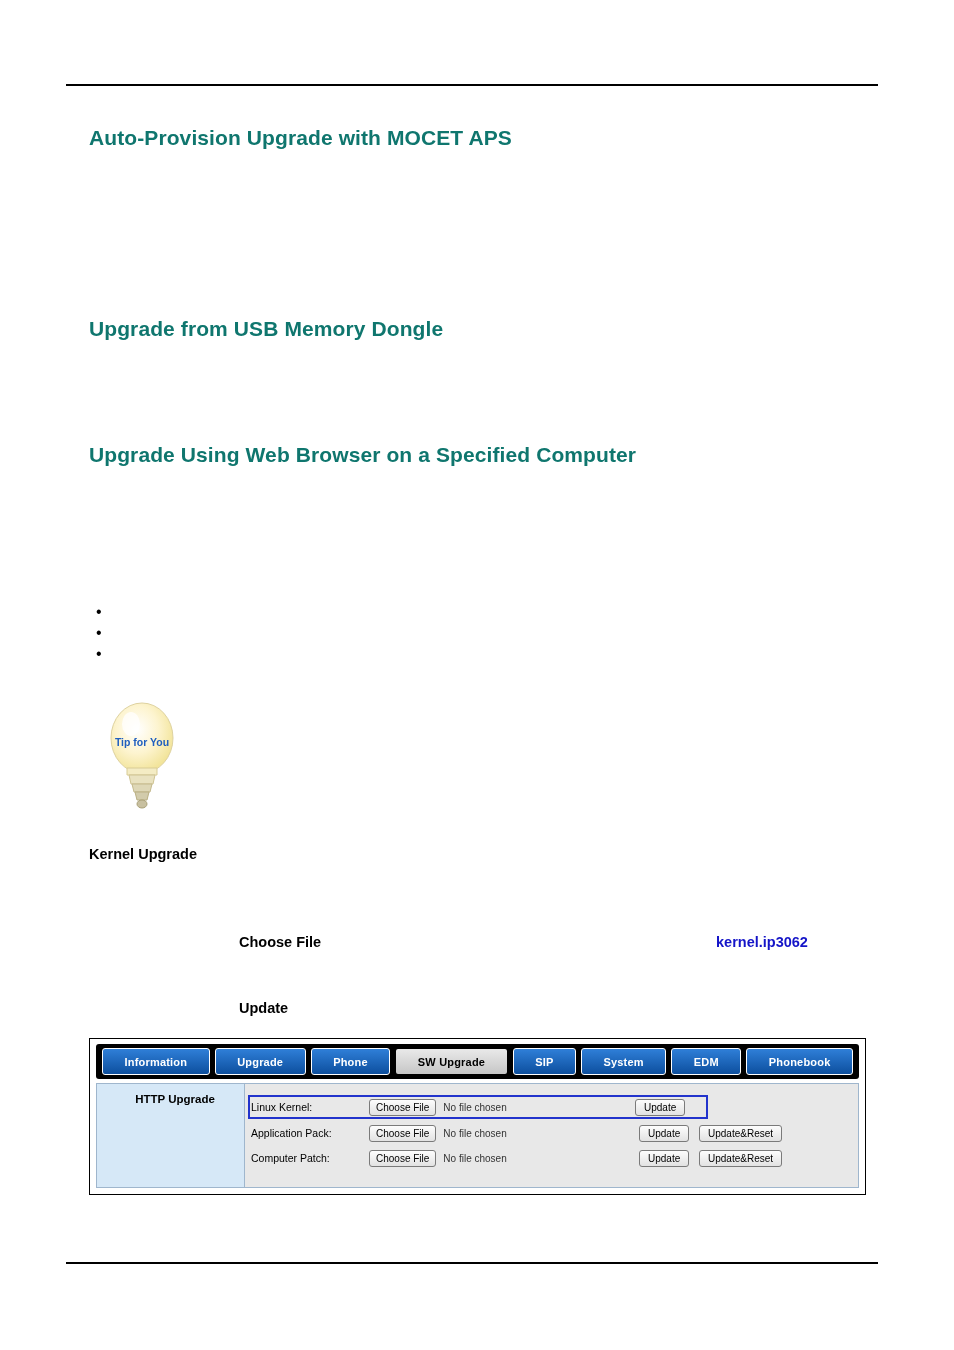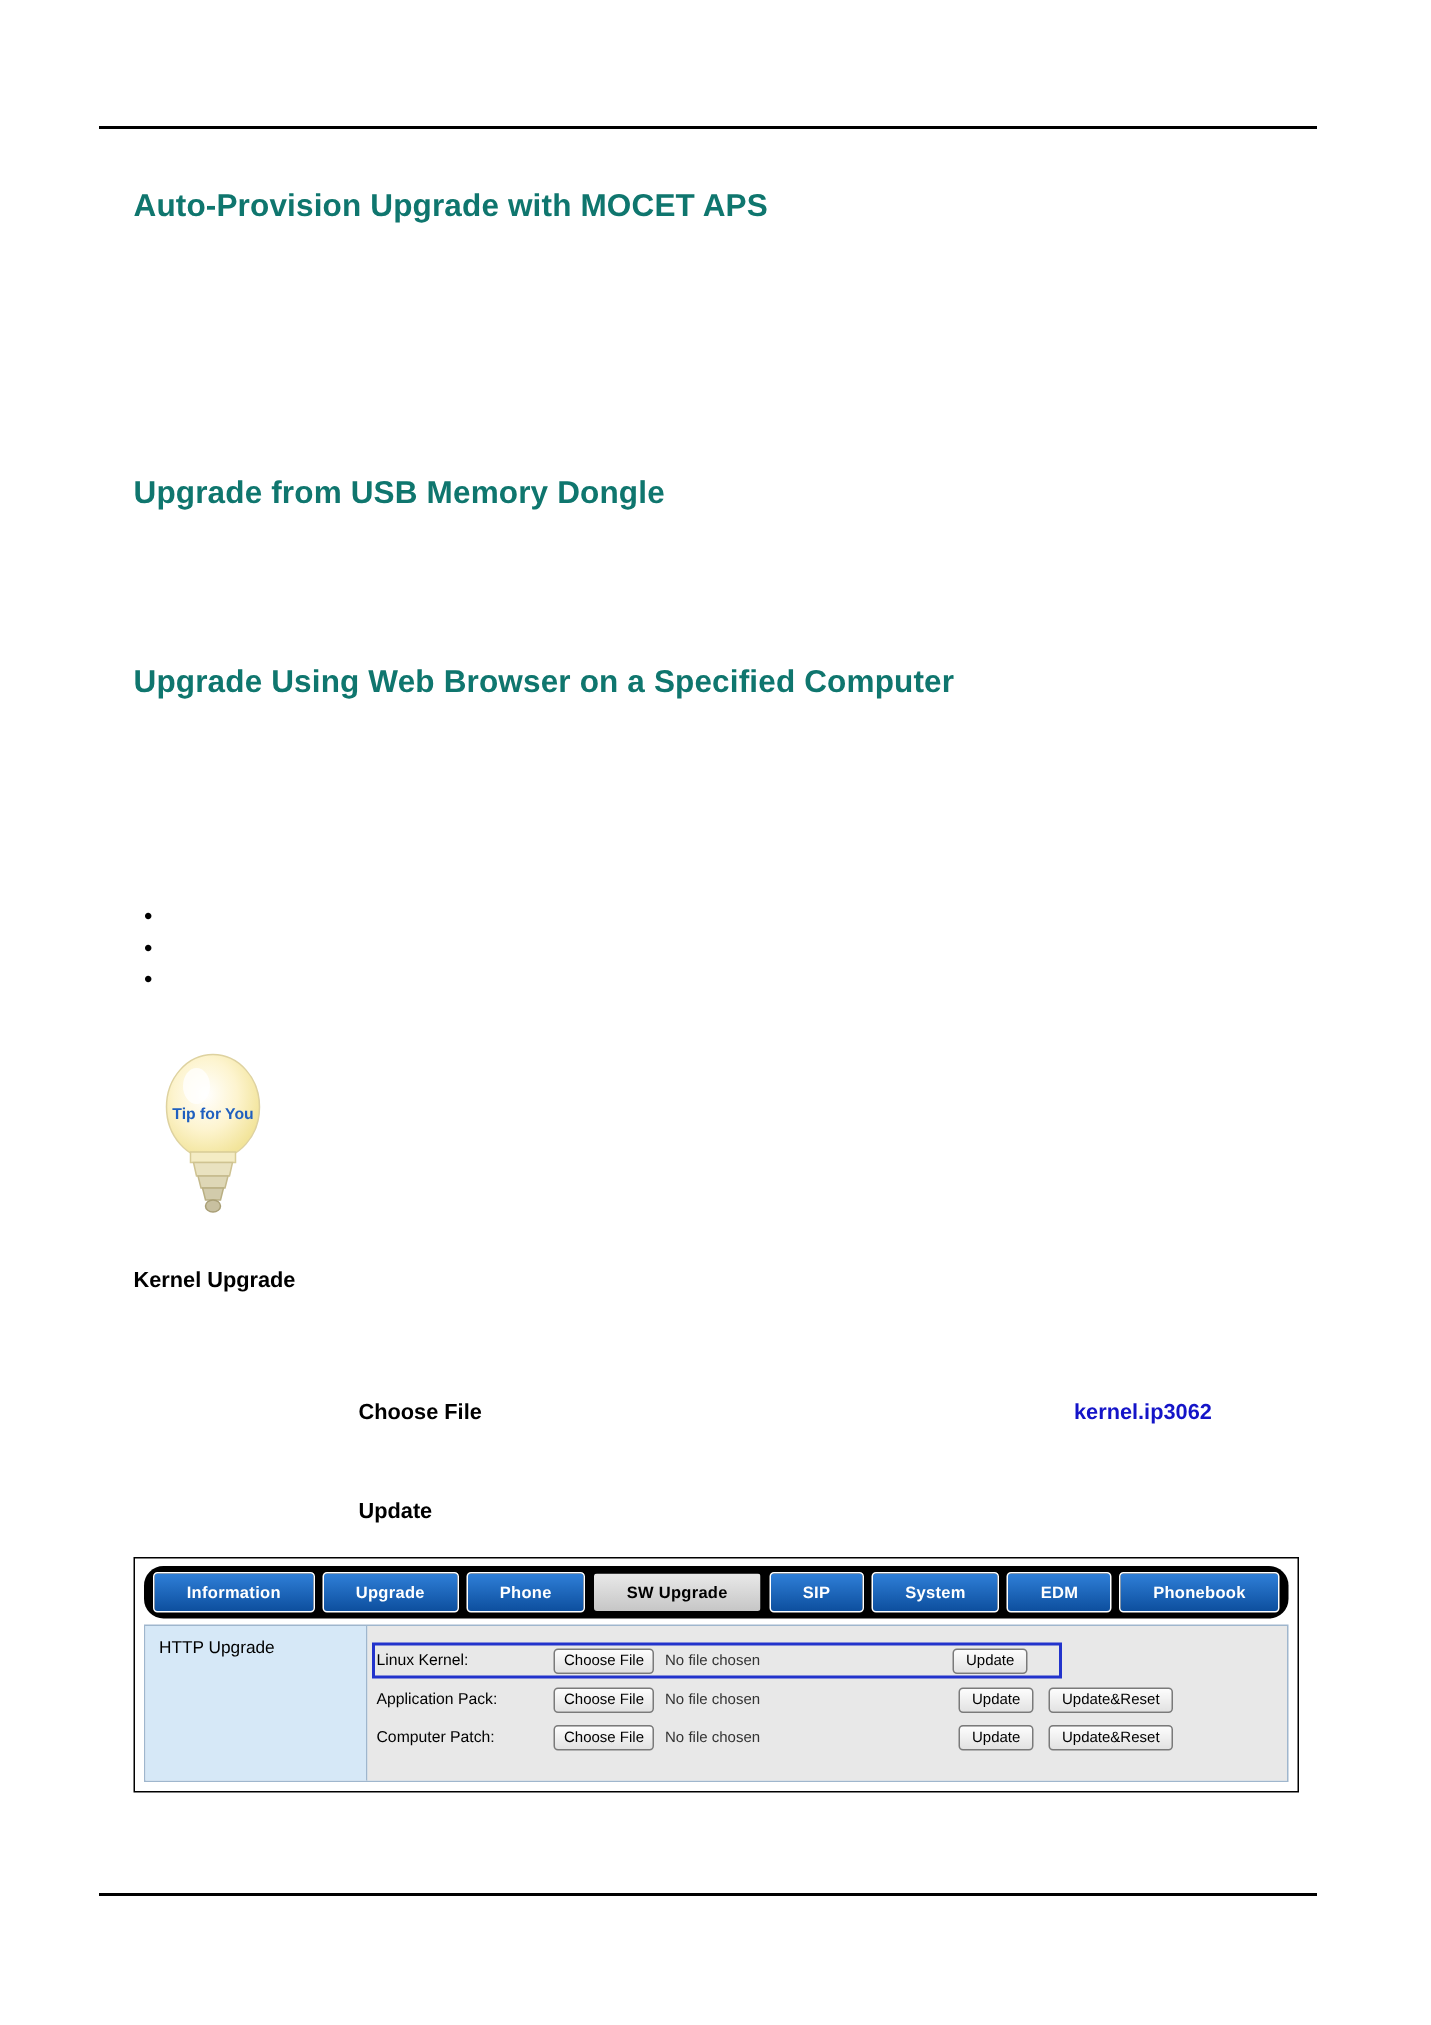--- a/index.html
+++ b/index.html
@@ -115,21 +115,21 @@
     border: 1px solid #000000;
     box-sizing: border-box;
   }
   .nav-strip {
     position: absolute;
     left: 6px;
     top: 5px;
     width: 763px;
     height: 35px;
     background: #000000;
-    border-radius: 13px;
+    border-radius: 3px;
     box-sizing: border-box;
     padding: 4px 6px;
     display: flex;
     align-items: center;
     gap: 5px;
   }
   .nav-btn {
     flex: 1 1 auto;
     height: 25px;
     background: linear-gradient(#2f7fd8, #0d4f9e);
@@ -163,22 +163,23 @@
   }
   .panel-left {
     width: 148px;
     background: #d6e8f7;
     border-right: 1px solid #9fb6cd;
     box-sizing: border-box;
     padding: 9px 0 0 9px;
   }
   .panel-left-title {
     font-size: 11.5px;
-    font-weight: normal;
+    font-weight: bold;
     color: #000000;
+    text-align: center;
   }
   .panel-right {
     flex: 1;
     background: #e8e8e8;
     padding: 11px 6px 0 6px;
     box-sizing: border-box;
   }
   .form-row {
     display: flex;
     align-items: center;

